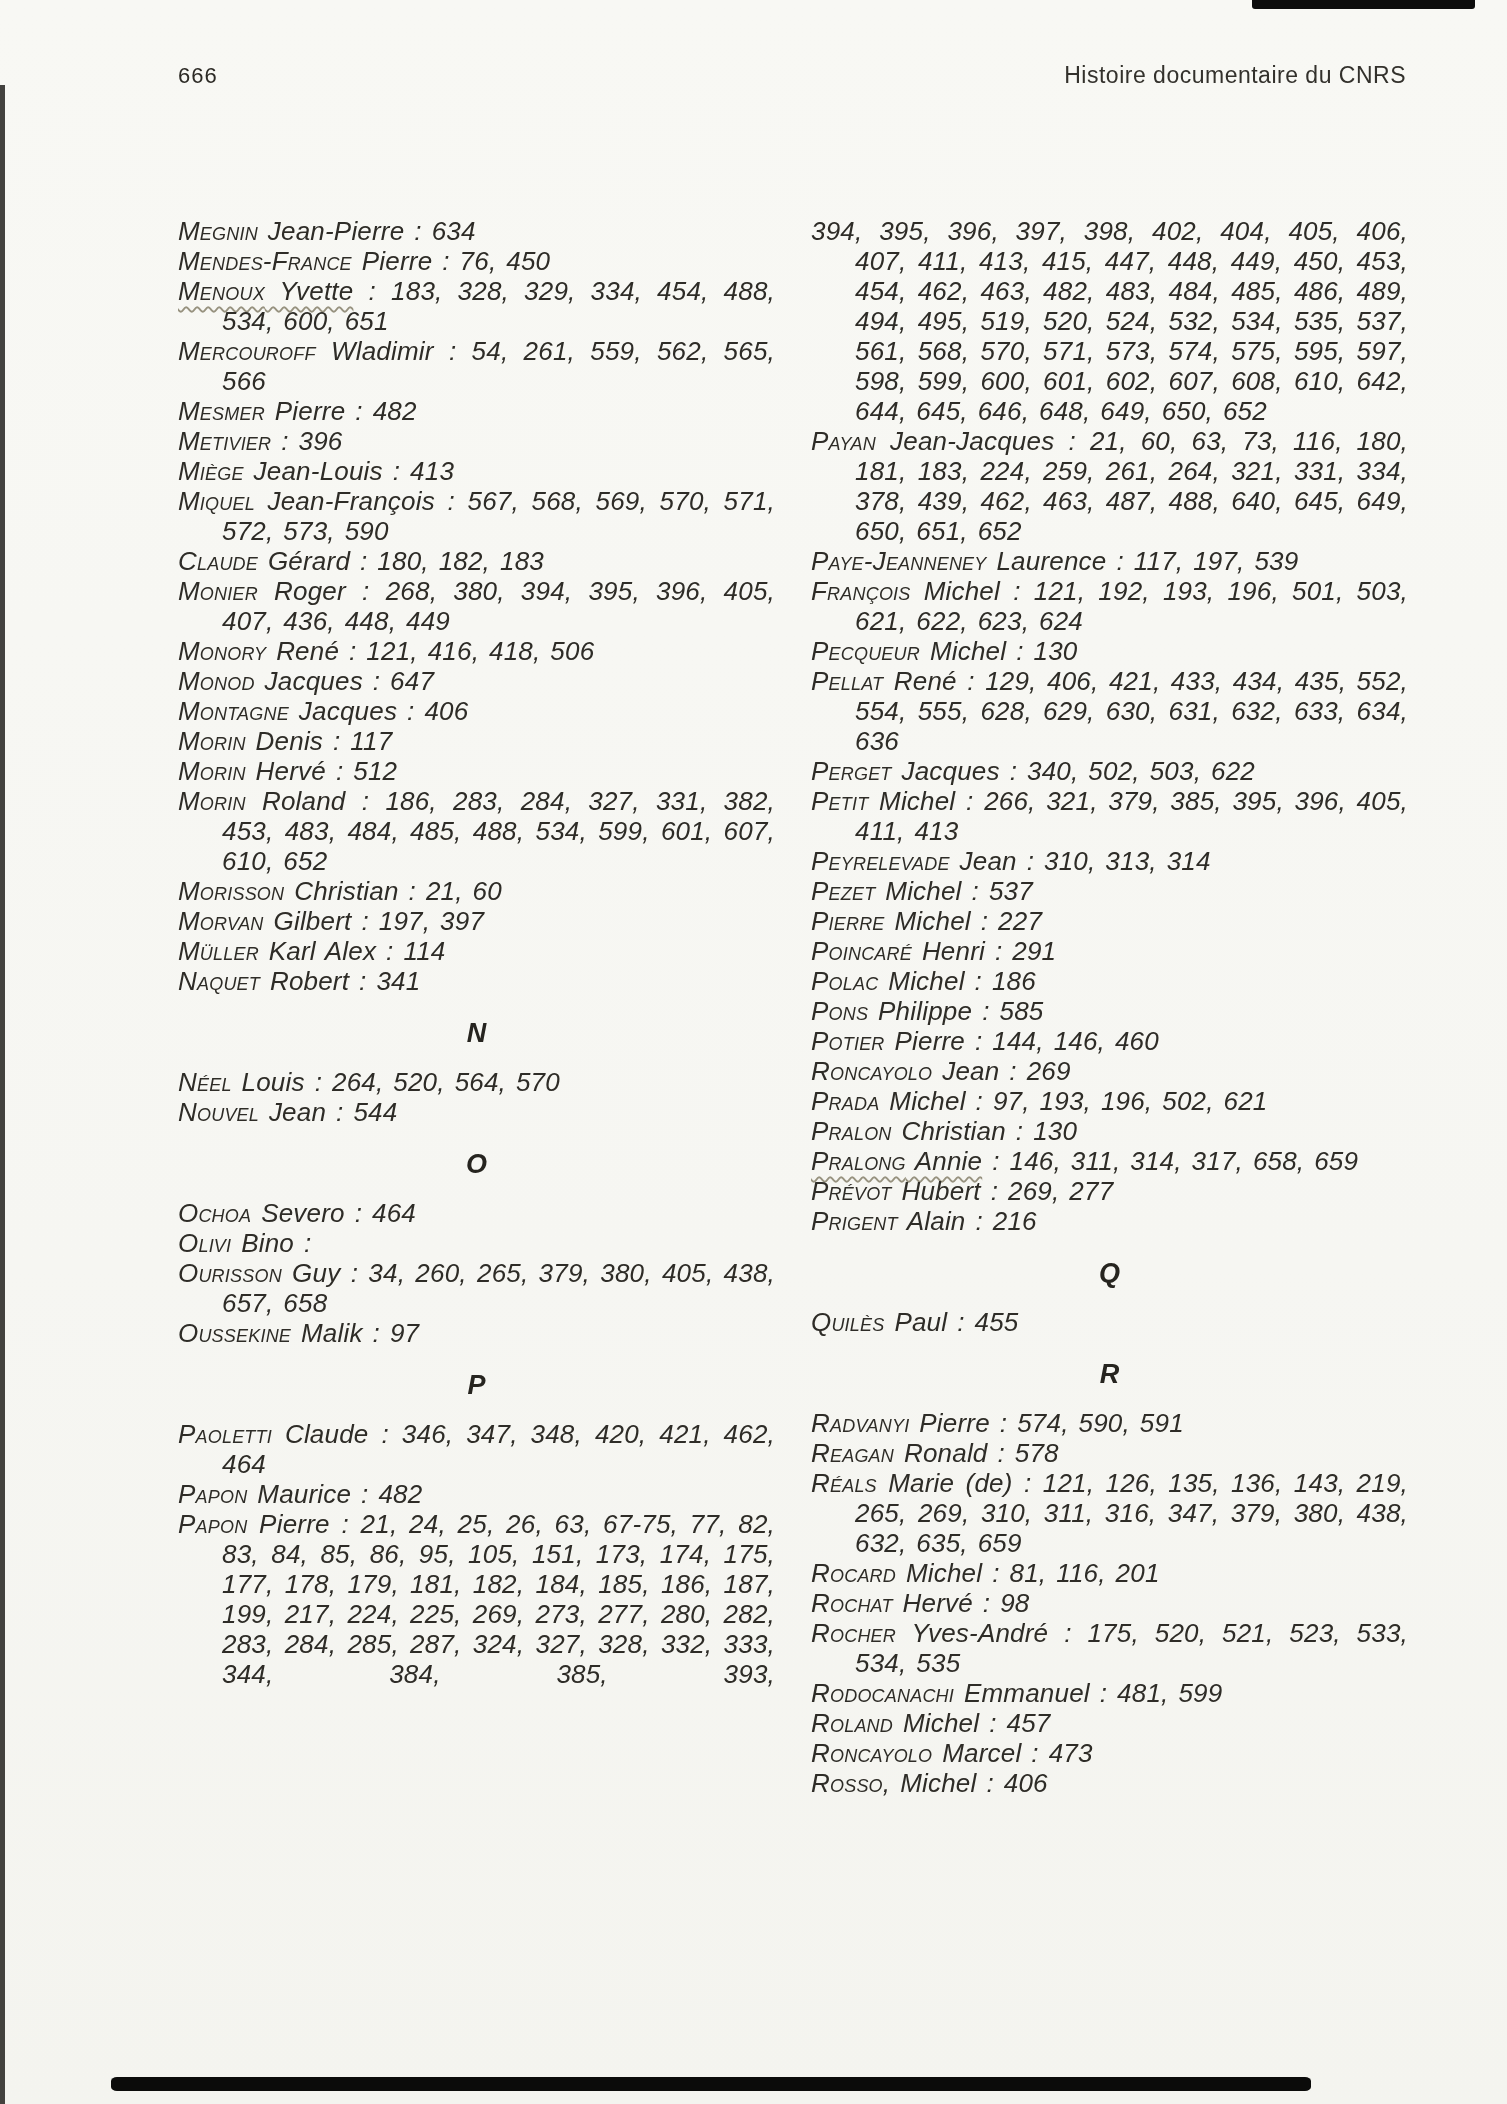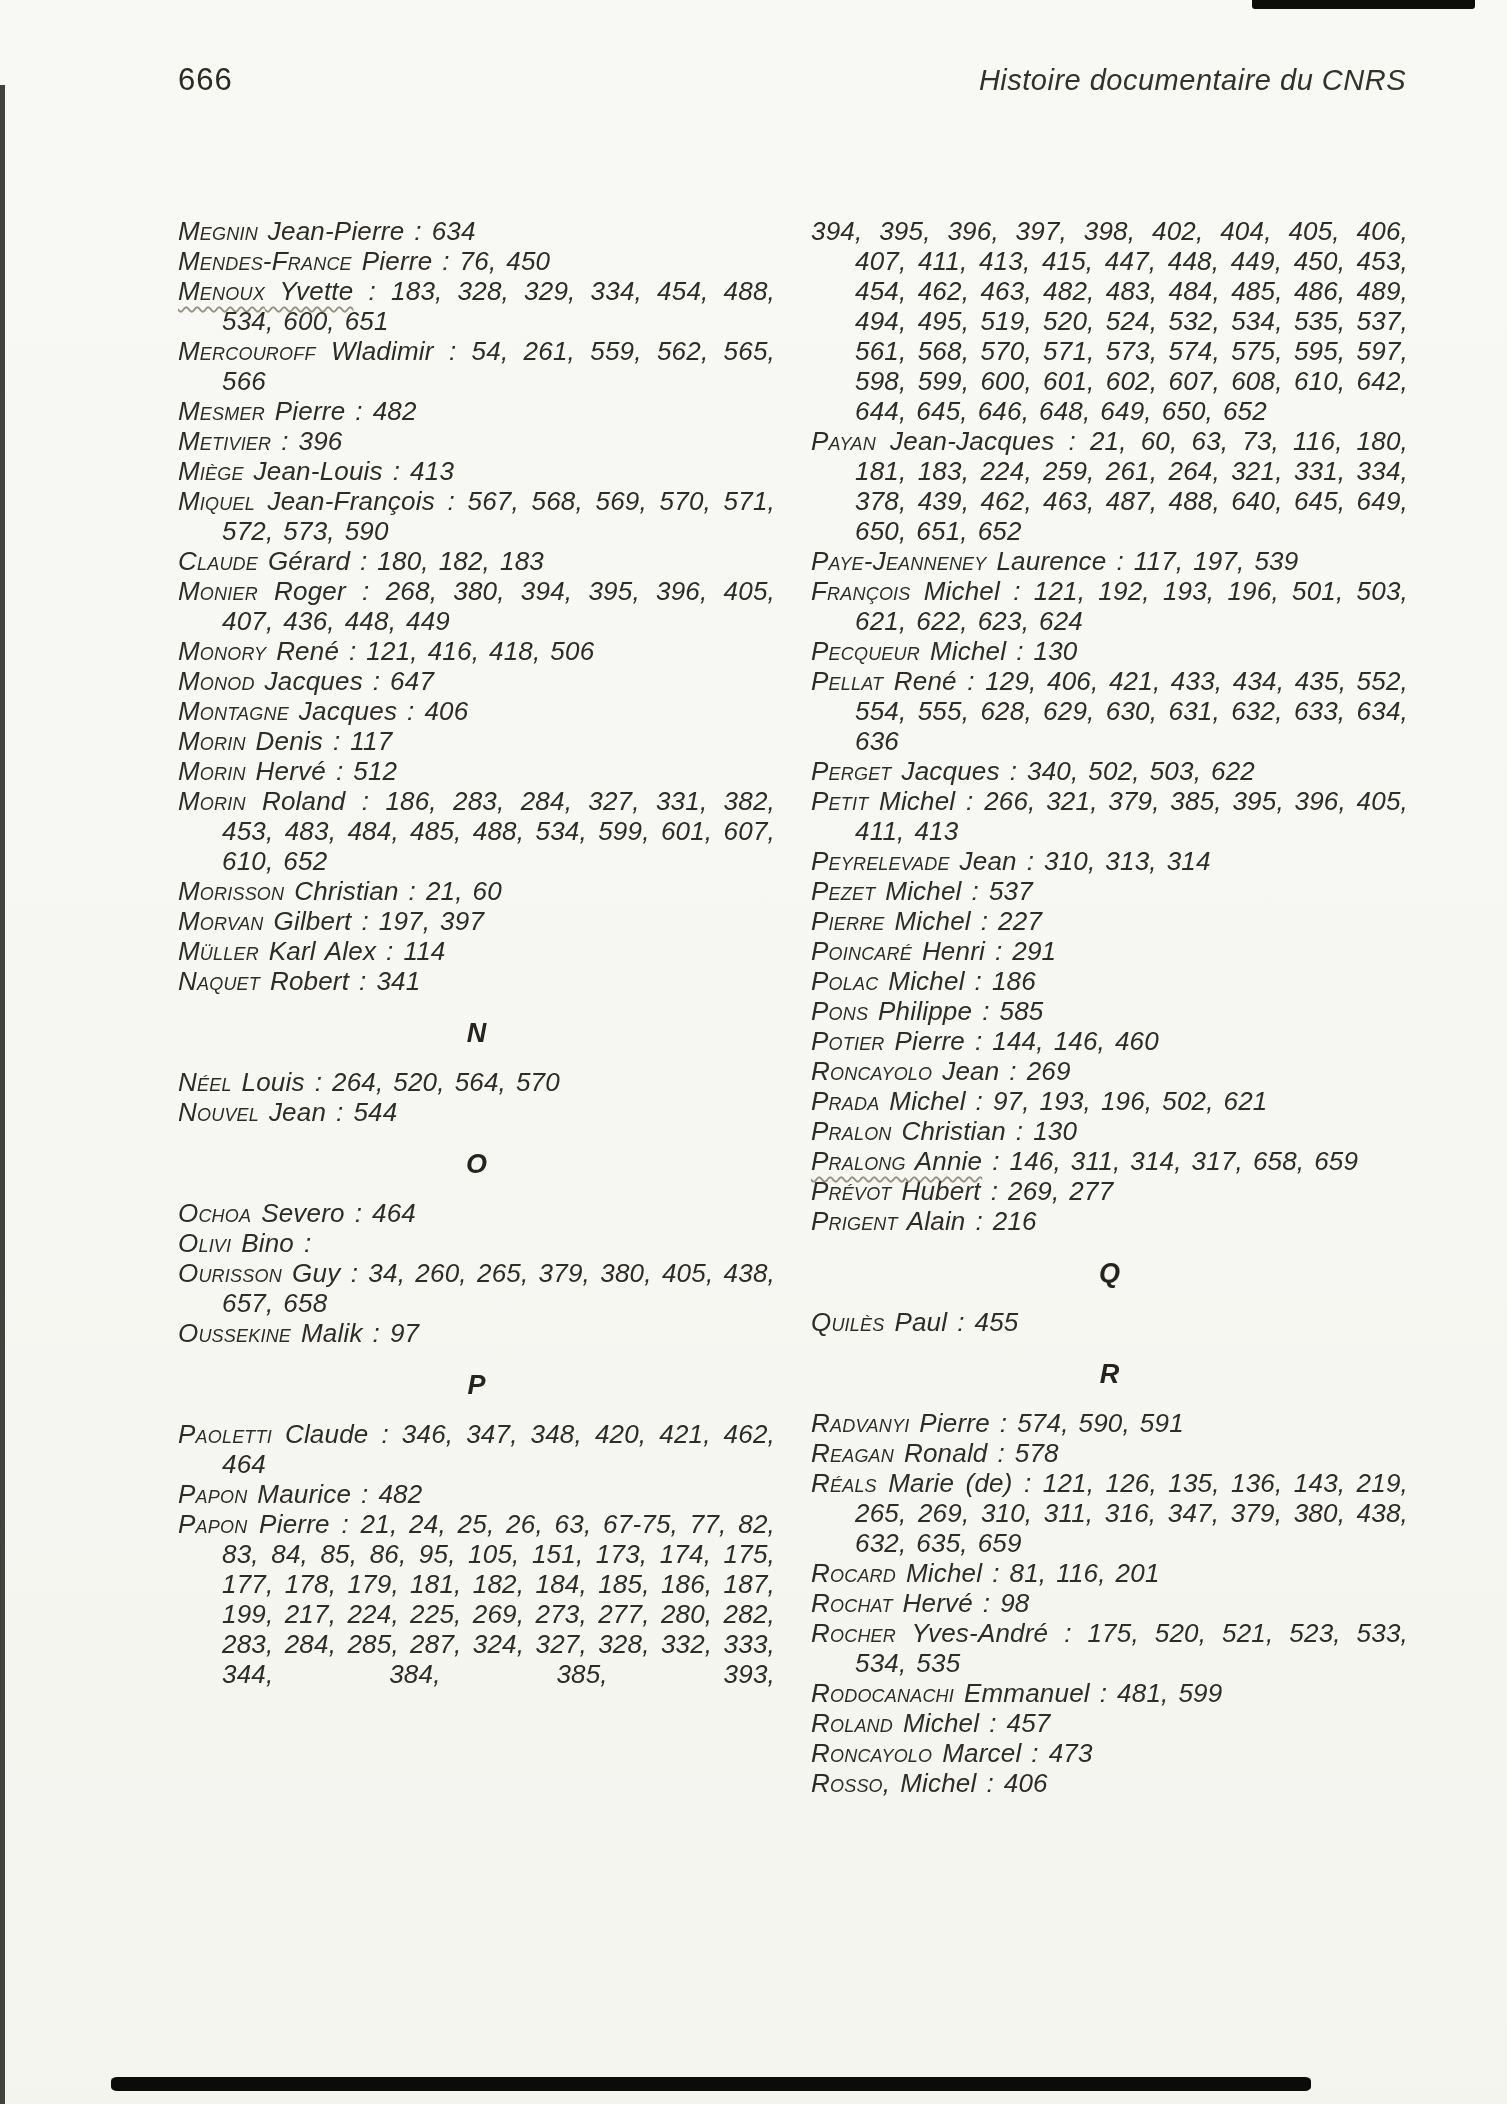--- a/index.html
+++ b/index.html
@@ -43,27 +43,26 @@
   
   .pagehead {
     position: absolute;
     left: 178px; top: 62px;
     width: 1228px;
     display: flex;
     justify-content: space-between;
     align-items: baseline;
   }
   .page-num {
-    font-size: 31px;
+    font-size: 22px;
     letter-spacing: 1px;
     color: #2c2a25;
   }
   .running-title {
-    font-style: italic;
-    font-size: 29px;
+    font-size: 23px;
     letter-spacing: .5px;
     color: #33312c;
   }
   
   .columns {
     position: absolute;
     left: 178px; top: 216px;
     width: 1230px;
     display: flex;
     gap: 36px;

